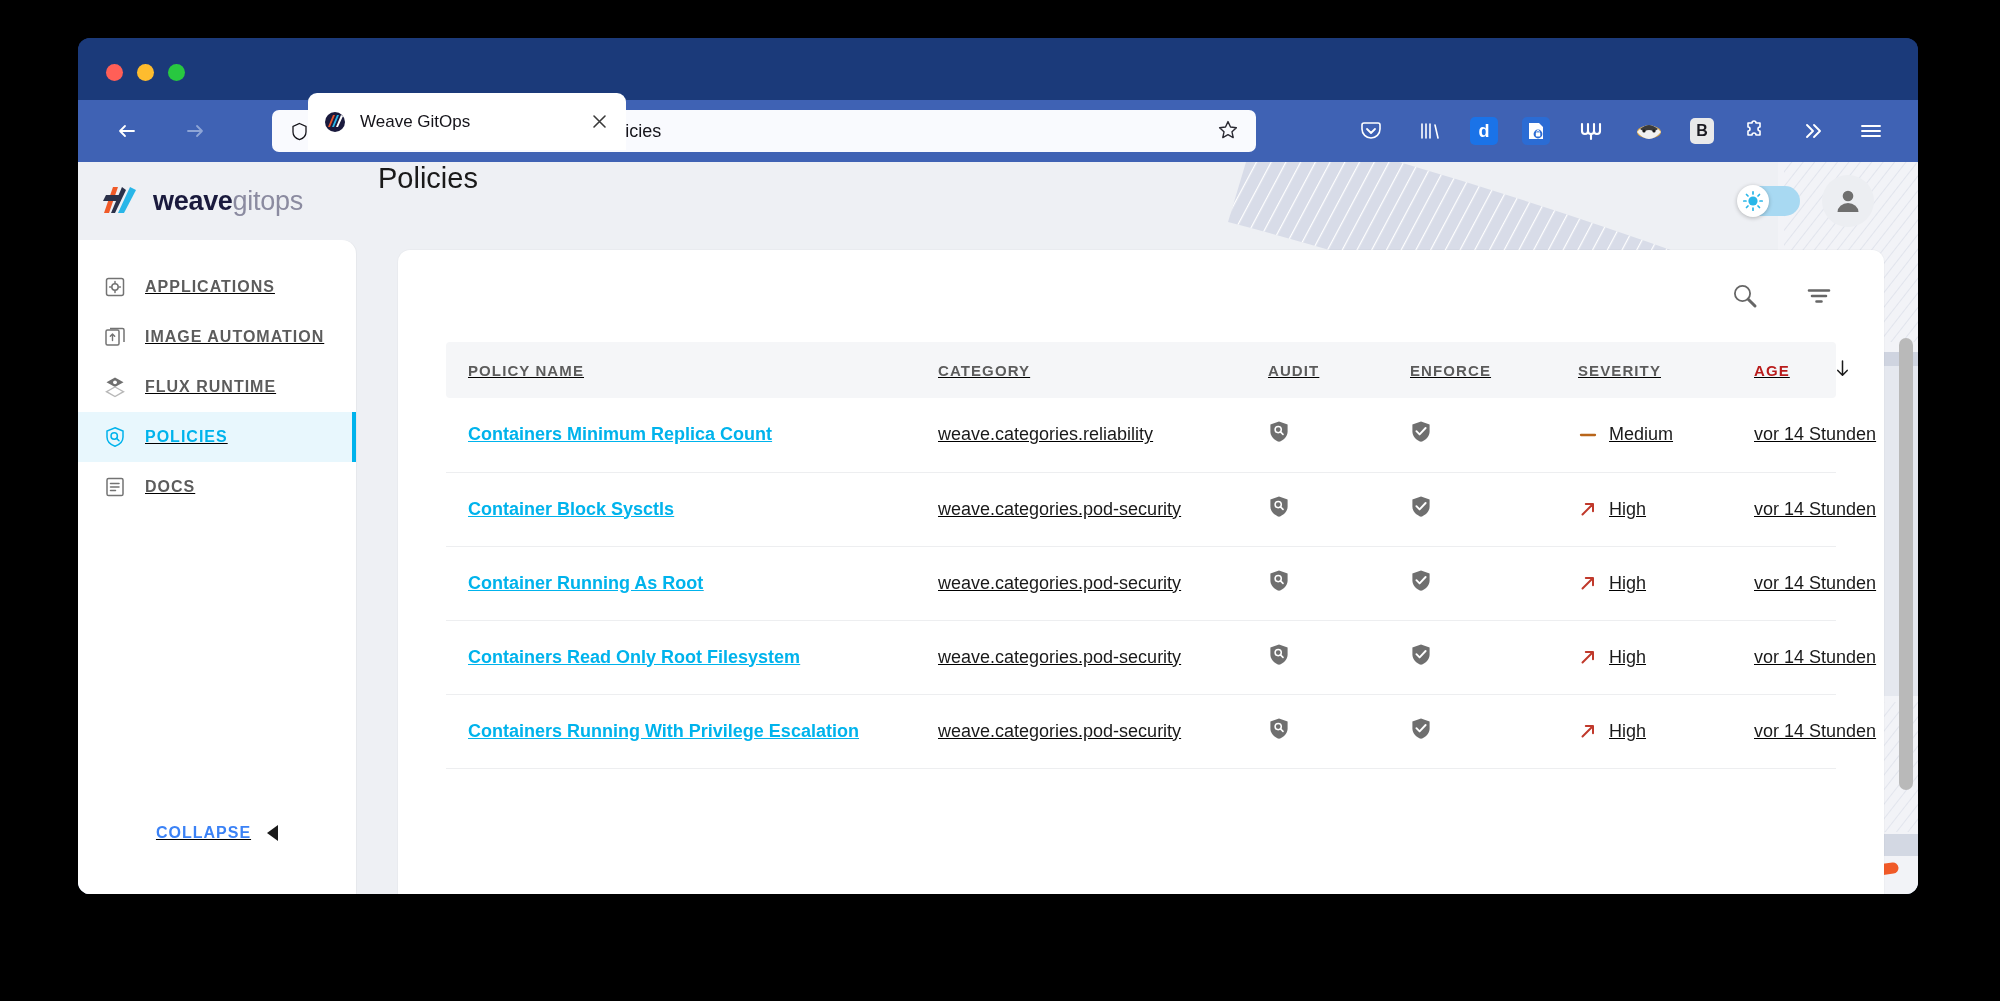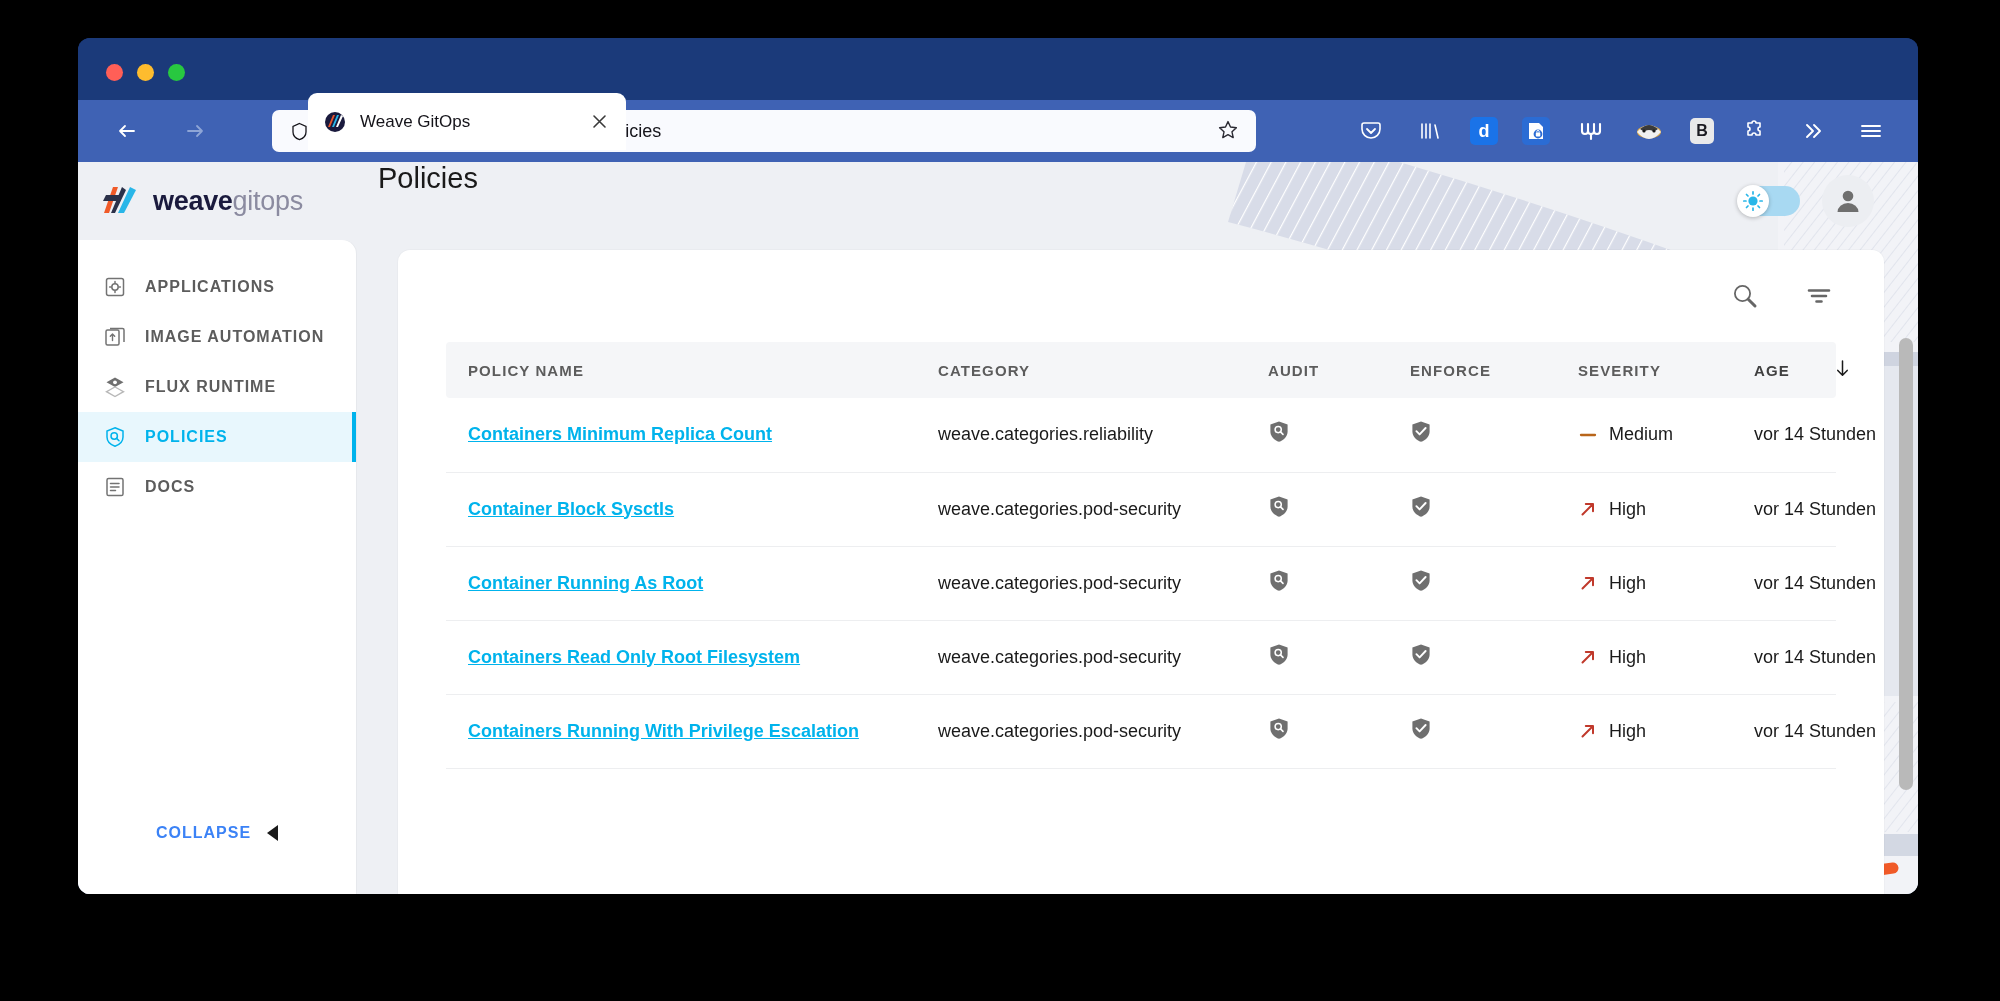--- a/index.html
+++ b/index.html
@@ -202,20 +202,21 @@
     background: #eceef2;
     display: flex; align-items: center; justify-content: center;
   }
 
   
   .body {
     position: relative;
     display: flex;
     height: 654px;
     z-index: 2;
+    text-decoration: underline;
   }
   .sidebar {
     width: 278px;
     flex: 0 0 278px;
     background: #fff;
     border-top-right-radius: 14px;
     display: flex; flex-direction: column;
     box-shadow: 1px 0 0 #e6e8ec;
   }
   .navlist { padding-top: 22px; }
@@ -301,21 +302,21 @@
   thead th:first-child { border-radius: 4px 0 0 4px; }
   thead th:last-child  { border-radius: 0 4px 4px 0; }
   th.c-name { width: 470px; }
   th.c-cat { width: 330px; }
   th.c-audit { width: 142px; }
   th.c-enf { width: 168px; }
   th.c-sev { width: 176px; }
   th.c-age { width: auto; }
   .age-head { display: flex; align-items: center; gap: 44px; }
   .age-head .sortarrow { color: #1a1a1a; font-size: 19px; line-height: 1; }
-  .age-head .agelbl { color: #404040; }
+  .age-head .agelbl { color: #b91c1c; }
 
   tbody td {
     height: 74px;
     padding: 0 0 0 22px;
     font-size: 18px;
     color: #1a1a1a;
     border-bottom: 1px solid #edeef0;
     vertical-align: middle;
     white-space: nowrap;
   }

